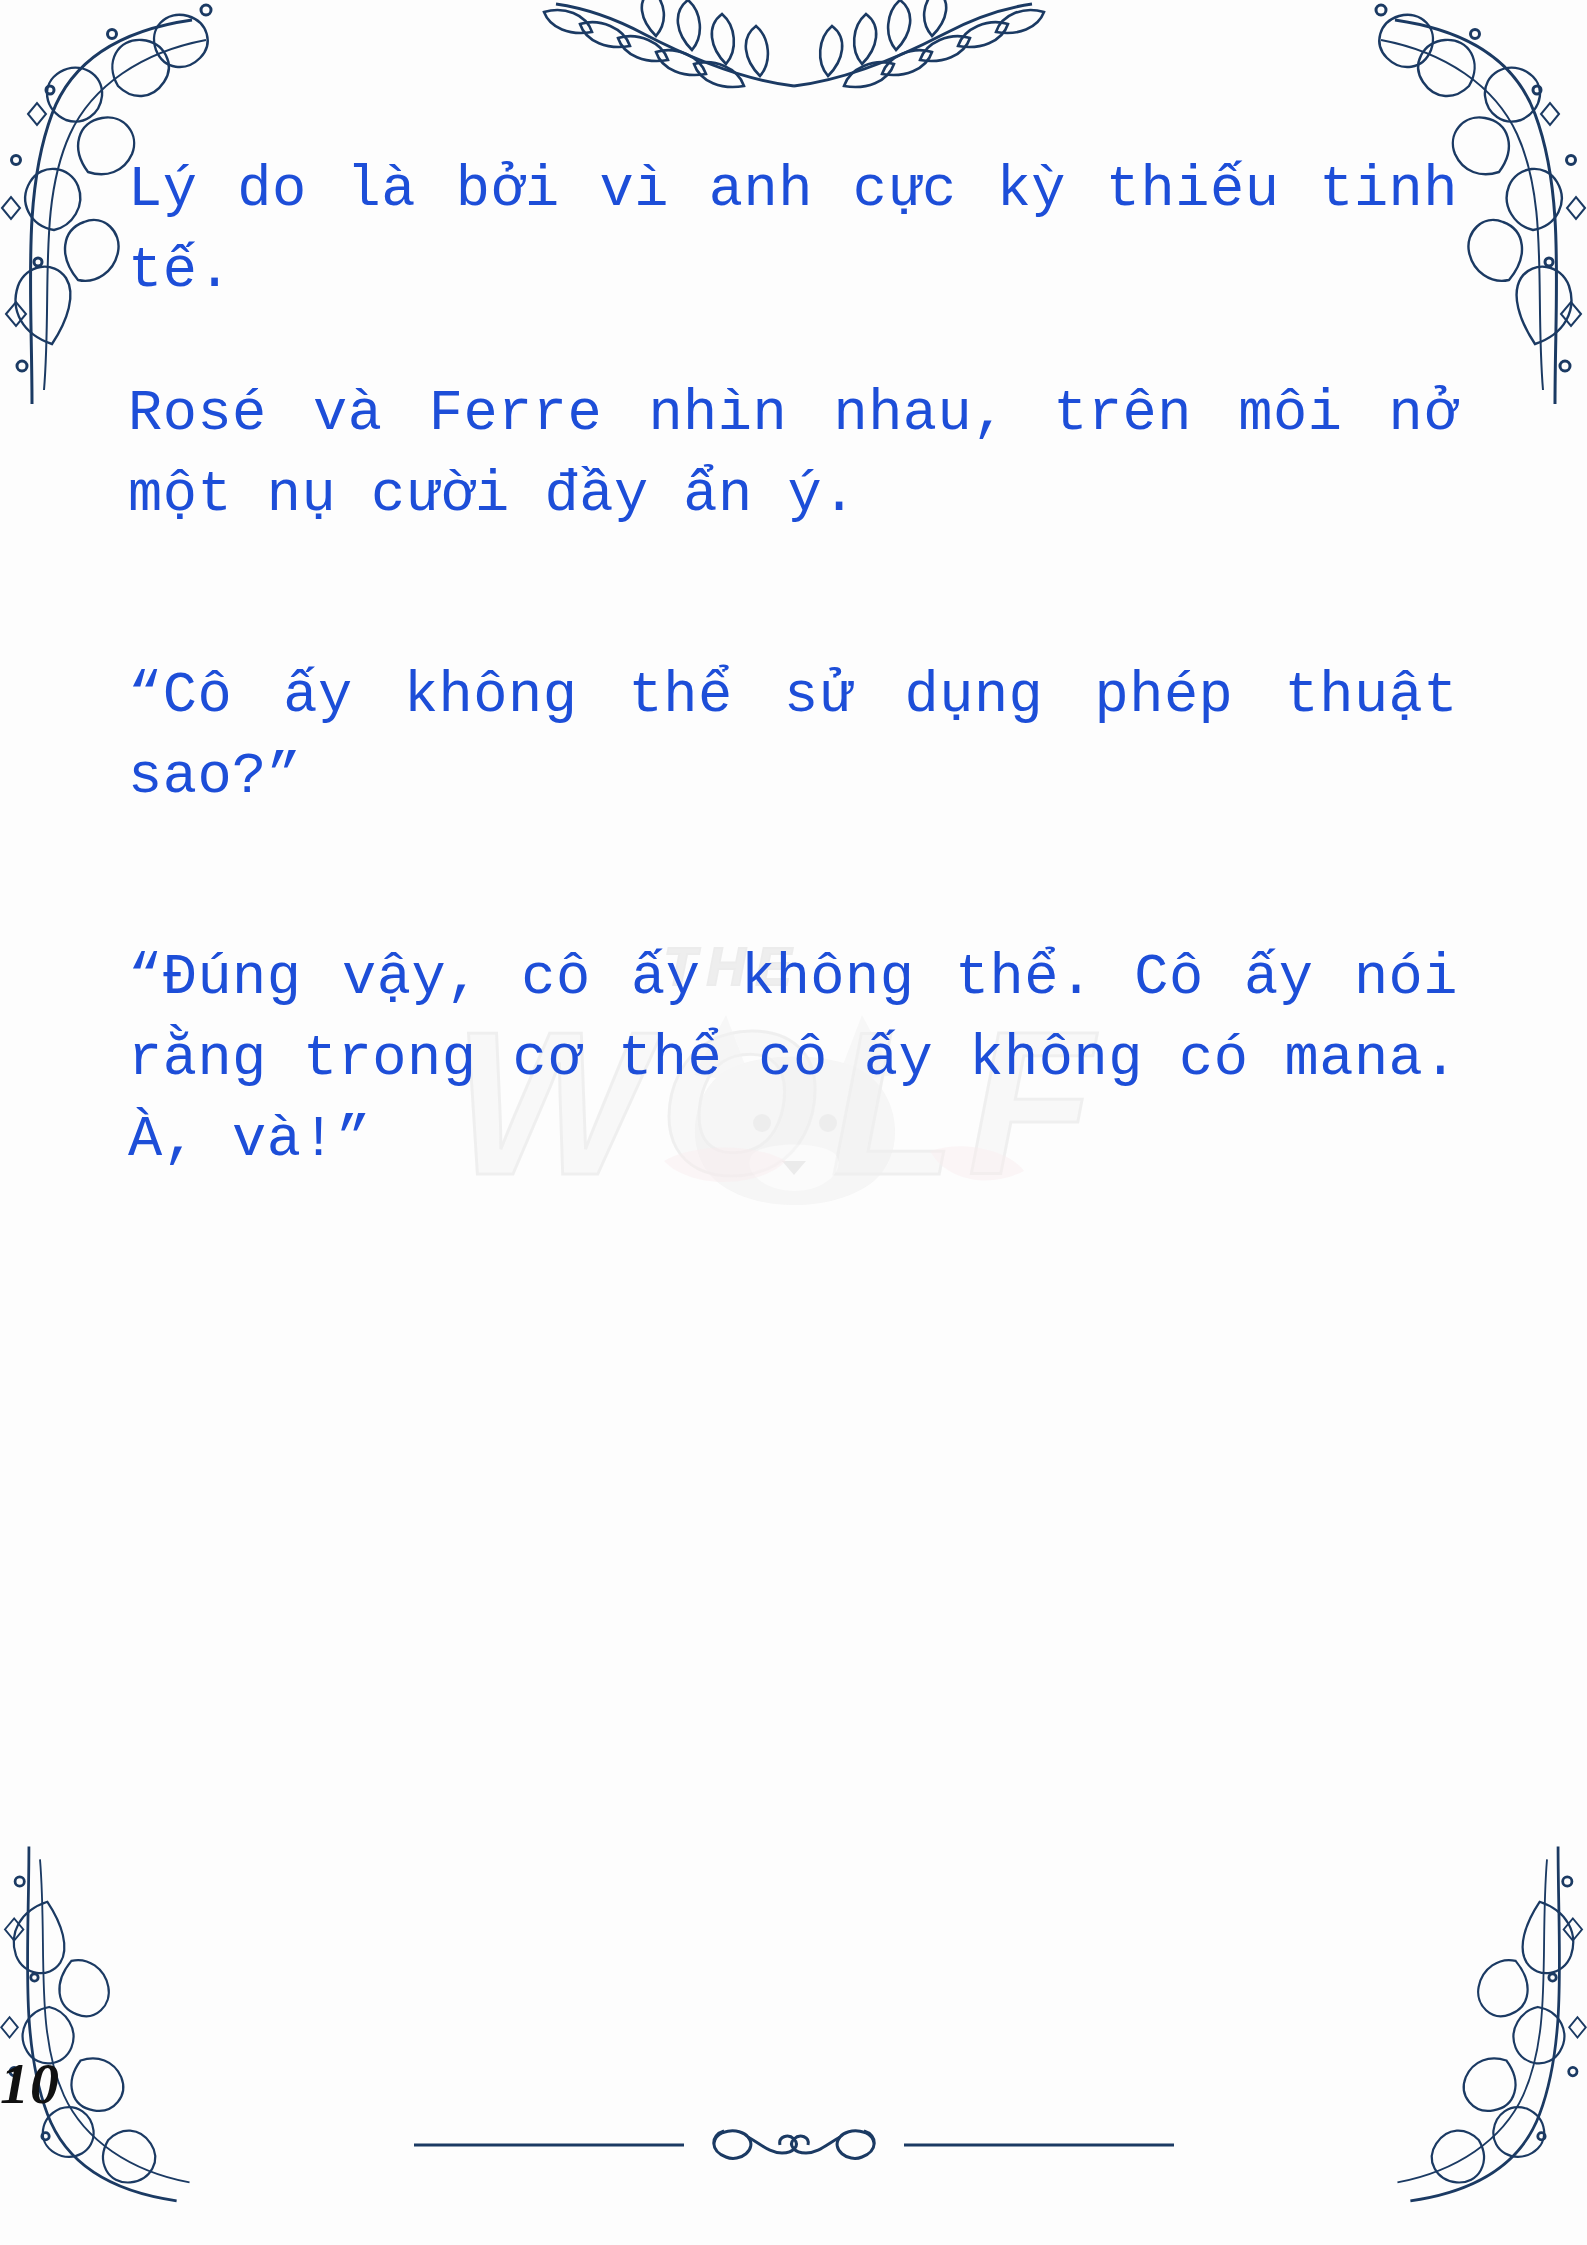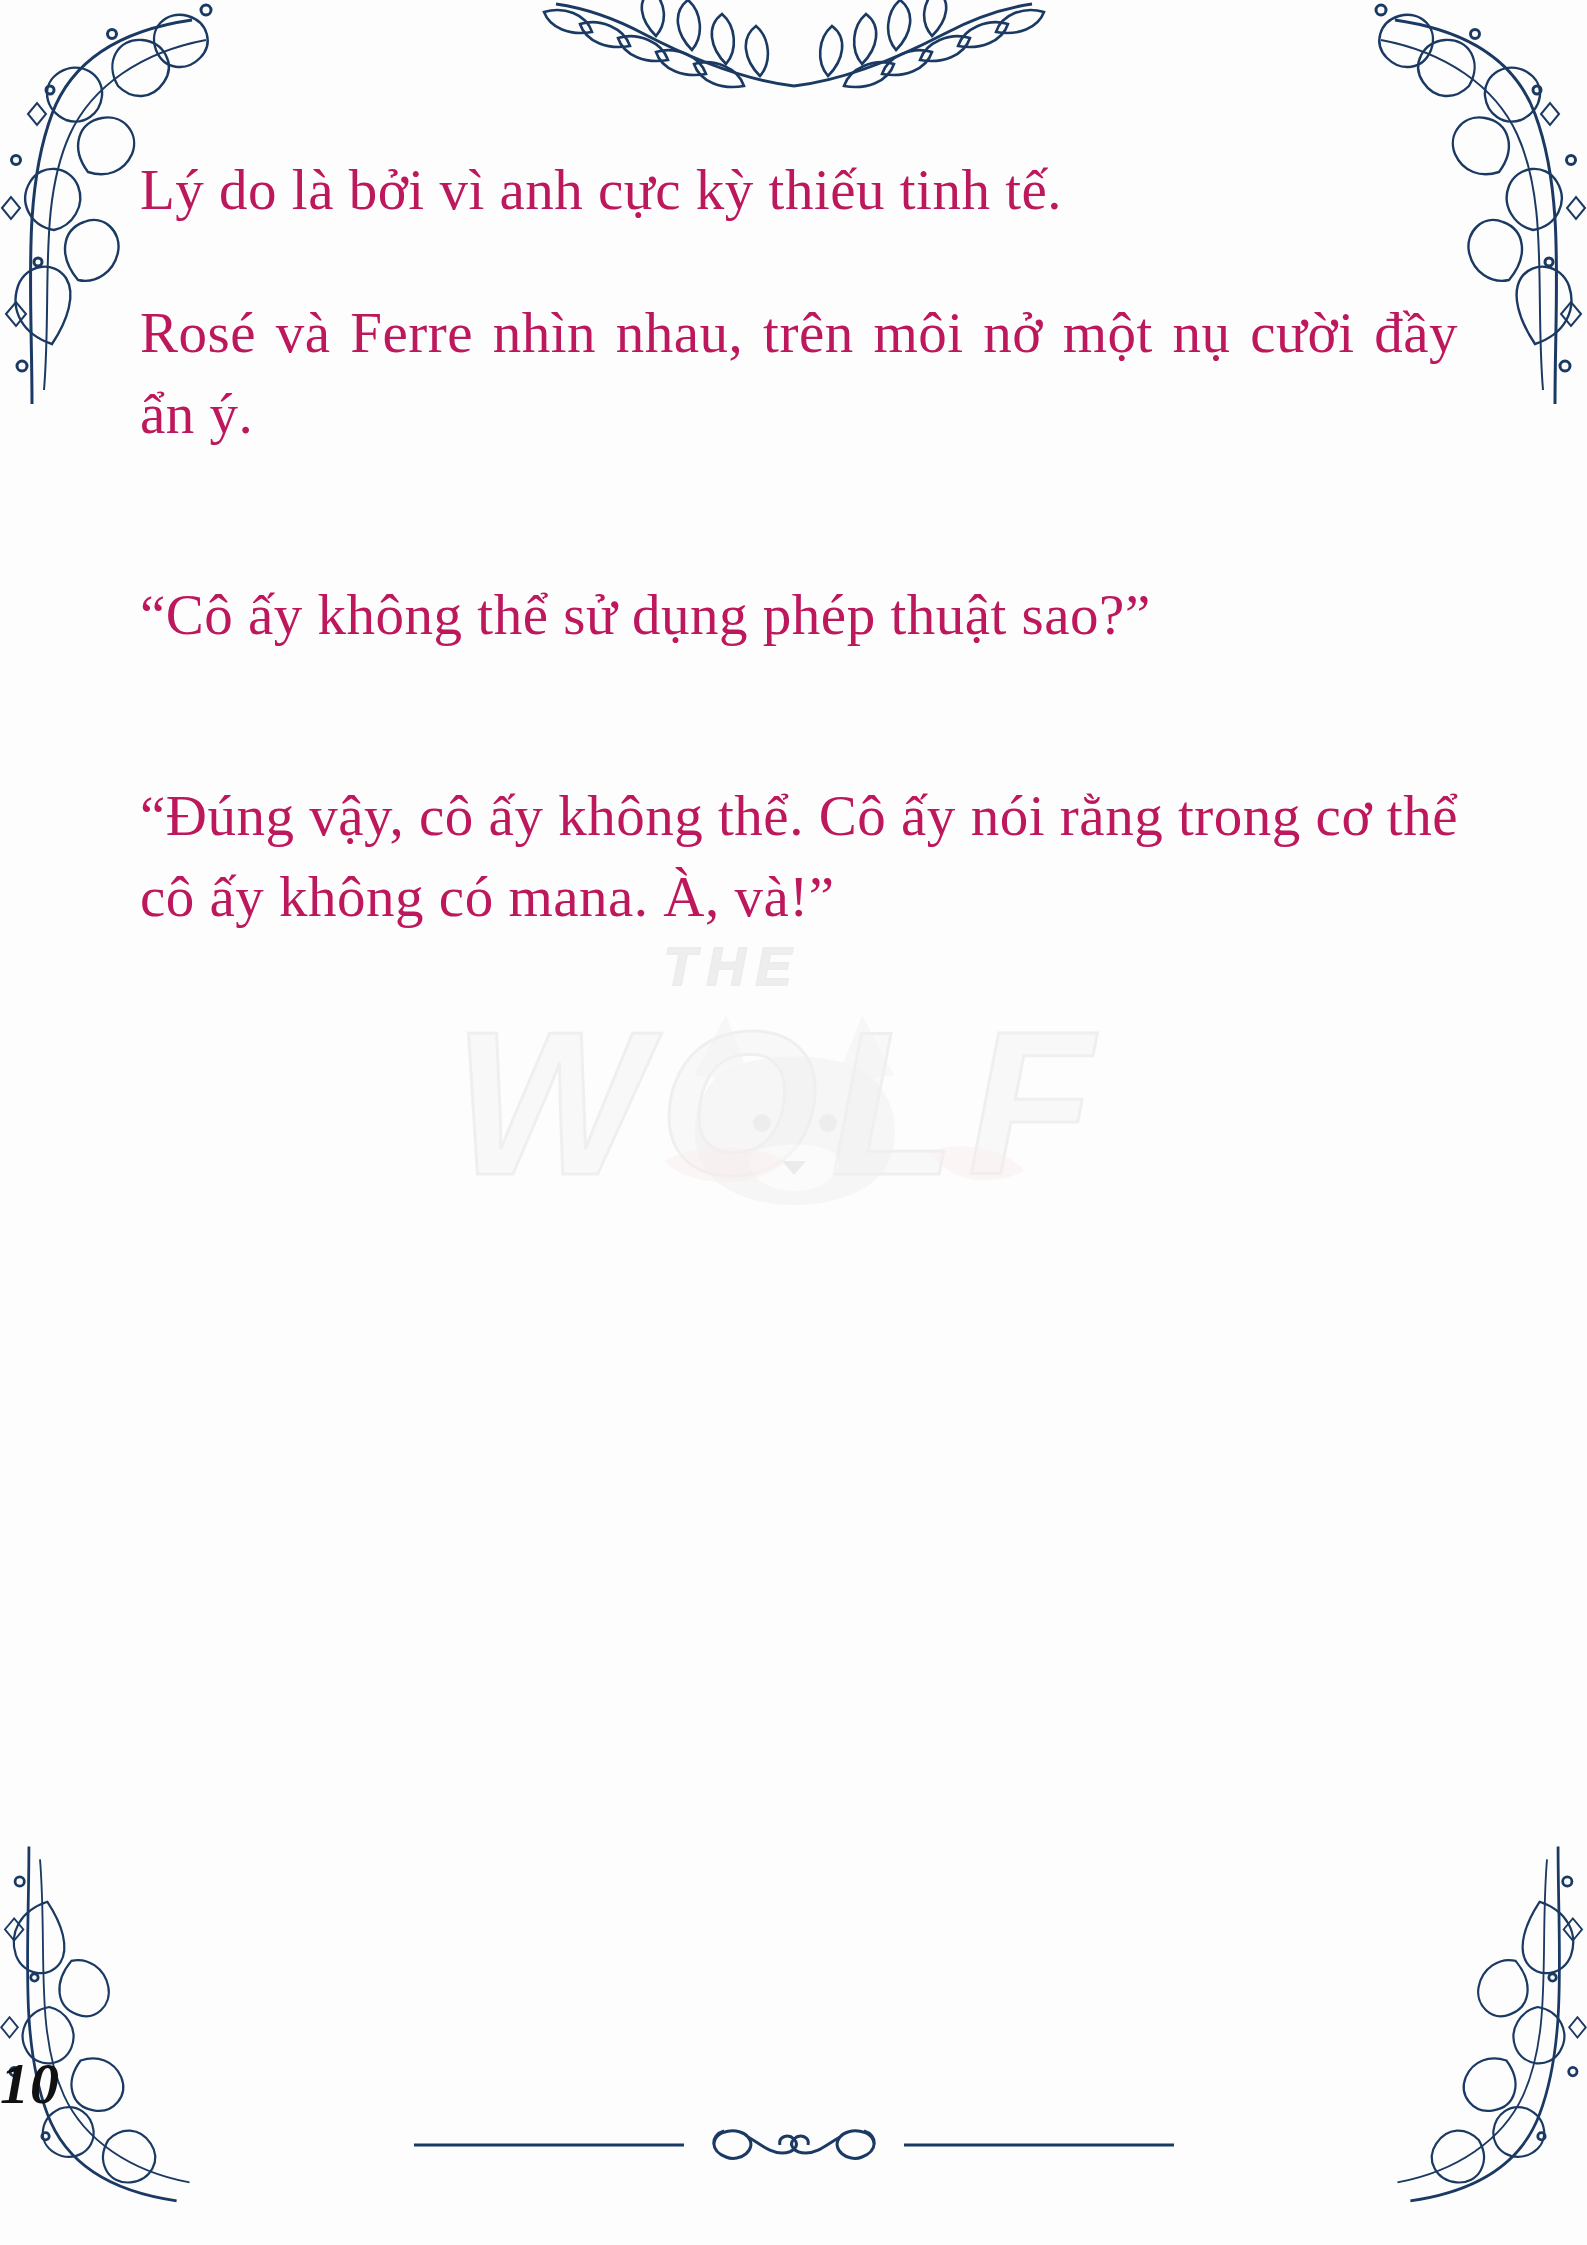--- a/index.html
+++ b/index.html
@@ -73,26 +73,26 @@
   }
 
   
   .content {
     position: absolute;
     left: 128px;
     top: 150px;
     width: 1330px;
   }
   .para {
-    font-family: Liberation Serif, serif;
+    font-family: Liberation Mono, monospace;
     font-size: 57px;
     line-height: 1.42;
-    color: #be185d;
+    color: #1d4ed8;
     text-align: justify;
-    margin: 0 0 62px 12px;
+    margin: 0 0 62px 0;
     letter-spacing: 0.5px;
   }
   .para.last { margin-bottom: 0; }
   .gap-lg { margin-bottom: 120px; }
   .gap-xl { margin-bottom: 150px; }
 
   
   .page-number {
     position: absolute;
     bottom: 128px;

